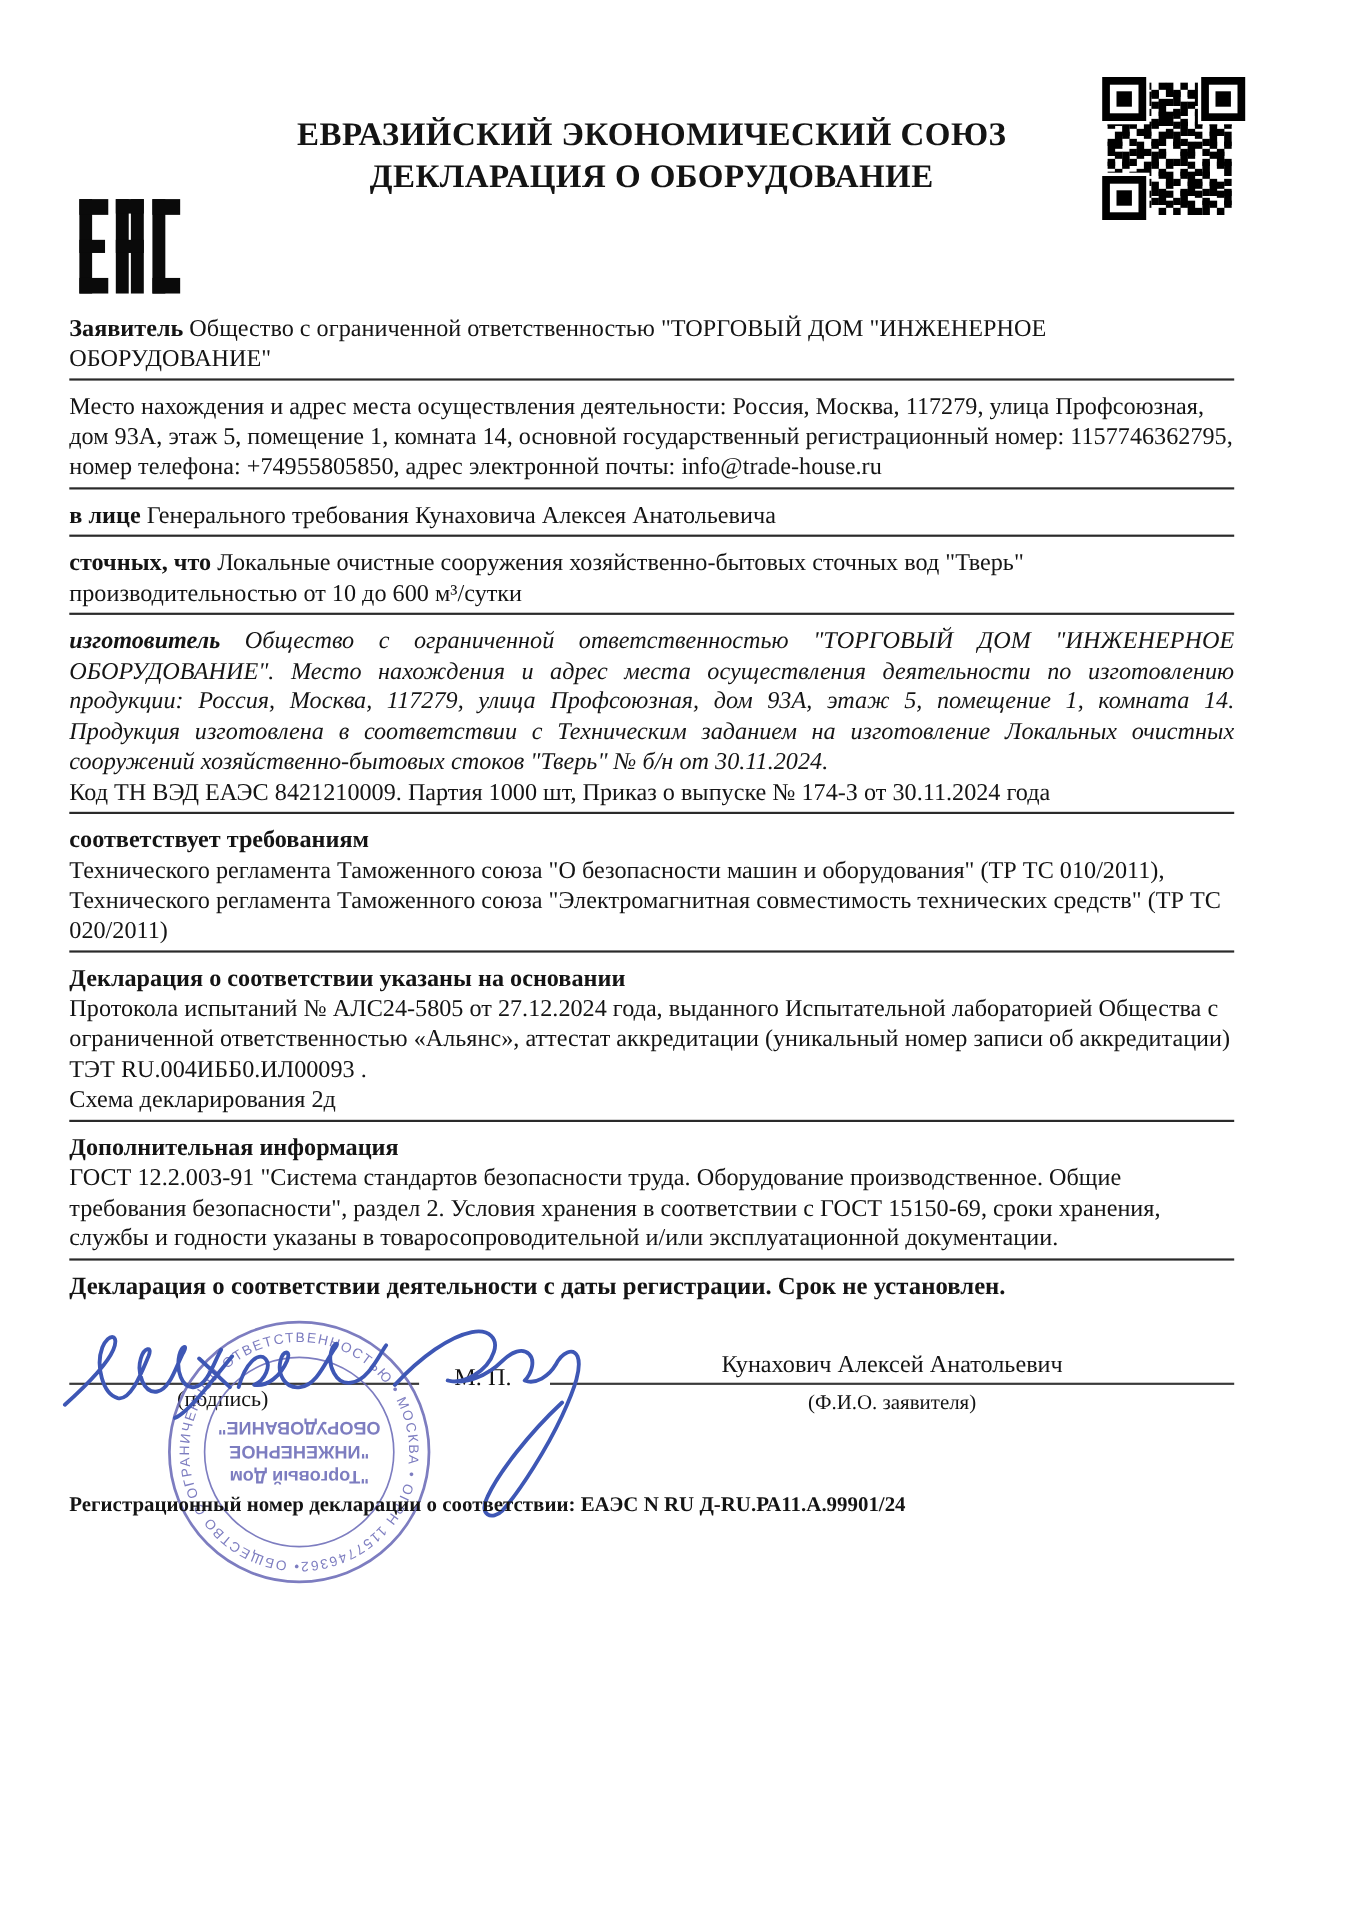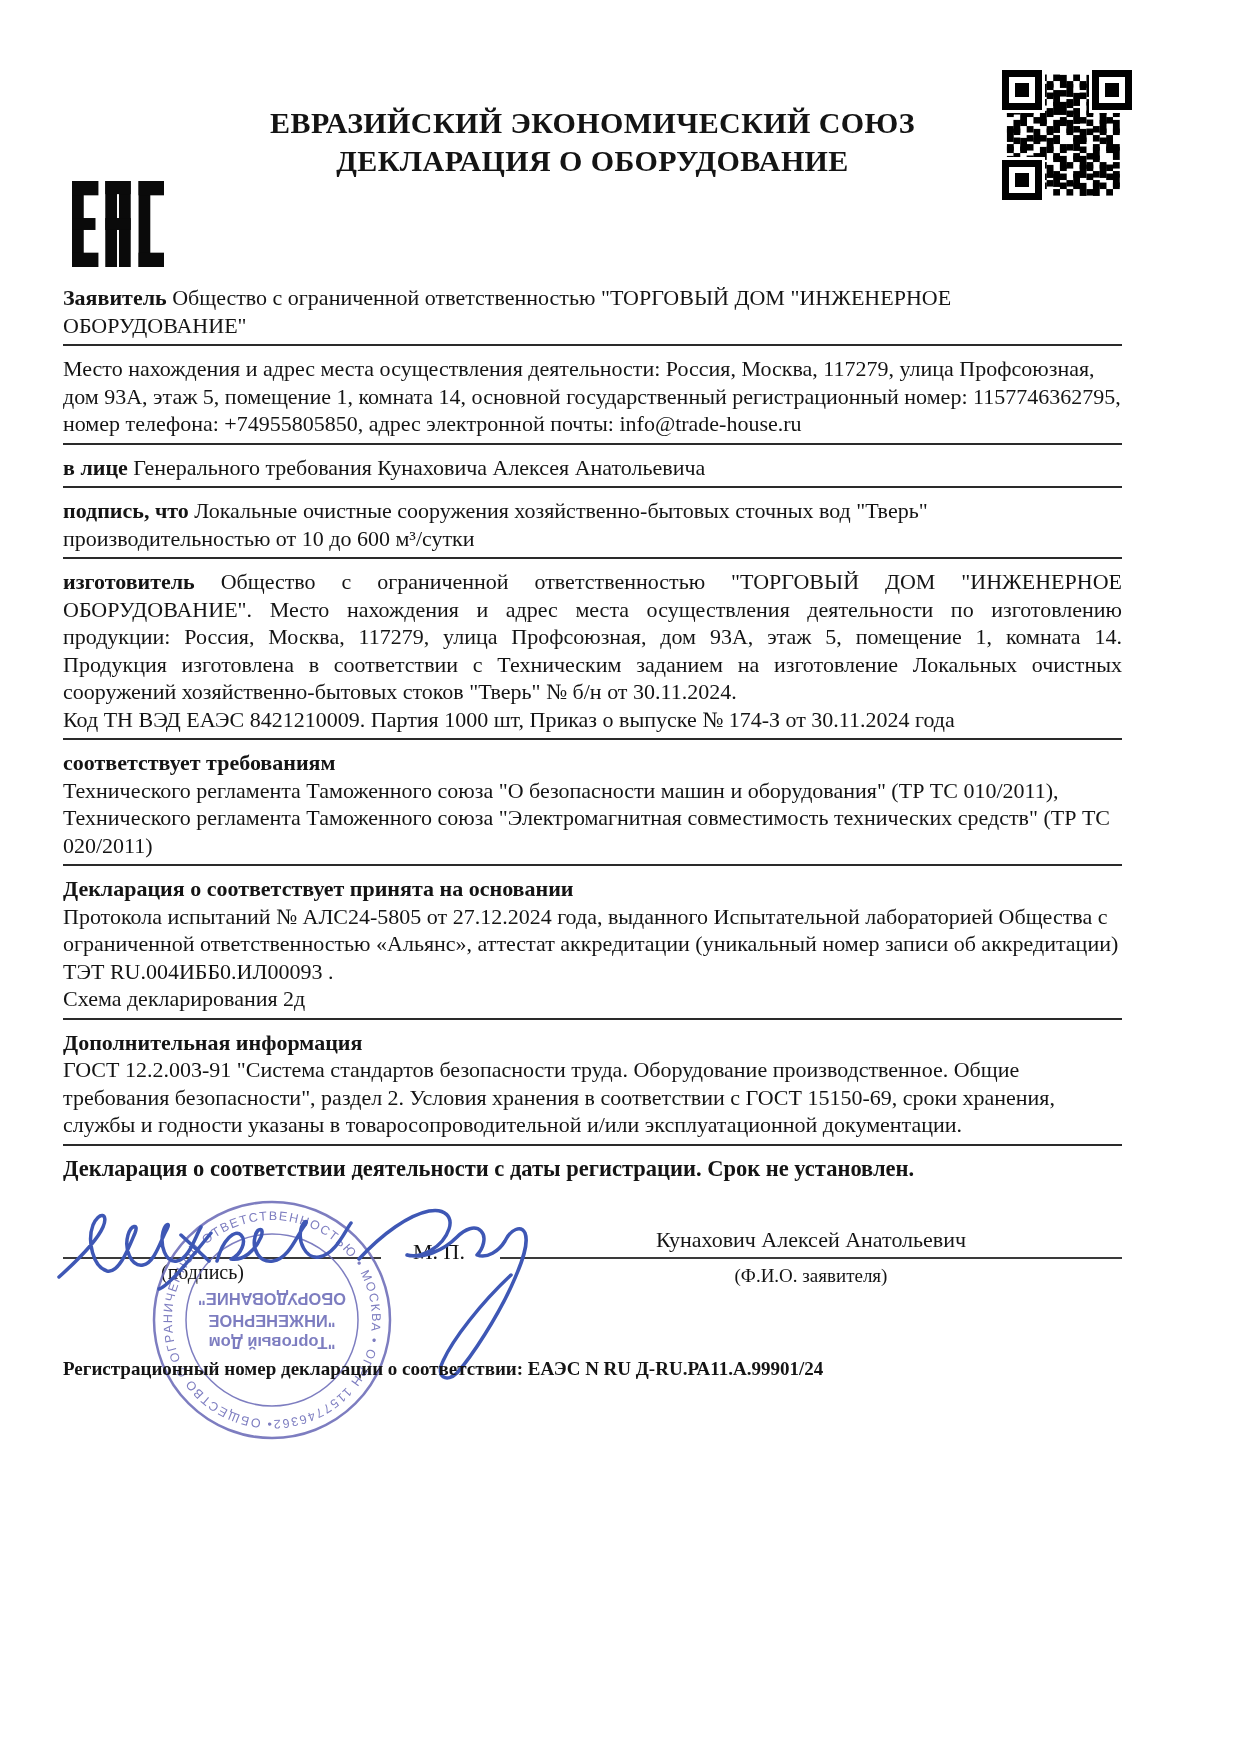--- a/index.html
+++ b/index.html
@@ -16,21 +16,21 @@
   .finder{position:absolute;width:40px;height:40px;border:7px solid #000;background:#fff;
           box-sizing:border-box;box-shadow:0 0 0 3px #fff;display:flex;align-items:center;justify-content:center;}
   .finder::after{content:"";width:14px;height:14px;background:#000;}
   .f-tl{left:0;top:0}.f-tr{right:0;top:0}.f-bl{left:0;bottom:0}
 
   .body{margin-top:104px;}
   .sec{padding-bottom:5px;border-bottom:2px solid #2a2a2a;margin-bottom:9px;}
   p.t,.h{margin:0;font-size:22px;line-height:27.5px;}
   .h{font-weight:bold;}
   .lead{font-weight:bold;}
-  .just{text-align:justify;}
+  .just{text-align:justify;font-style:italic;}
   .gap{margin-top:14px;}
   .validity{margin:4px 0 0;font-weight:bold;font-size:22.5px;line-height:28px;}
 
   .sig-area{position:relative;height:152px;margin-top:12px;}
   .sig-line{position:absolute;left:0;top:62px;width:318px;border-bottom:2px solid #3a3a3a;}
   .sig-caption{position:absolute;left:98px;top:66px;font-size:20px;}
   .mp{position:absolute;left:350px;top:44px;font-size:22px;}
   .name-wrap{position:absolute;left:437px;width:622px;top:32px;text-align:center;
              border-bottom:2px solid #3a3a3a;padding-bottom:4px;font-size:22px;}
   .name-caption{position:absolute;left:437px;width:622px;top:70px;text-align:center;font-size:19px;}
@@ -95,37 +95,37 @@
     <div class="sec">
       <p class="t">Место нахождения и адрес места осуществления деятельности: Россия, Москва, 117279, улица Профсоюзная, дом 93А, этаж 5, помещение 1, комната 14, основной государственный регистрационный номер: 1157746362795, номер телефона: +74955805850, адрес электронной почты: info@trade-house.ru</p>
     </div>
 
     <div class="sec">
       <p class="t"><span class="lead">в лице</span>
         <span>Генерального требования Кунаховича Алексея Анатольевича</span></p>
     </div>
 
     <div class="sec">
-      <p class="t"><span class="lead">подпись, что</span>
+      <p class="t"><span class="lead">сточных, что</span>
         <span>Локальные очистные сооружения хозяйственно-бытовых сточных вод "Тверь" производительностью от 10 до 600 м³/сутки</span></p>
     </div>
 
     <div class="sec">
       <p class="t just"><span class="lead">изготовитель</span>
         <span>Общество с ограниченной ответственностью "ТОРГОВЫЙ ДОМ "ИНЖЕНЕРНОЕ ОБОРУДОВАНИЕ". Место нахождения и адрес места осуществления деятельности по изготовлению продукции: Россия, Москва, 117279, улица Профсоюзная, дом 93А, этаж 5, помещение 1, комната 14. Продукция изготовлена в соответствии с Техническим заданием на изготовление Локальных очистных сооружений хозяйственно-бытовых стоков "Тверь" № б/н от 30.11.2024.</span></p>
       <p class="t">Код ТН ВЭД ЕАЭС 8421210009. Партия 1000 шт, Приказ о выпуске № 174-З от 30.11.2024 года</p>
     </div>
 
     <div class="sec">
       <p class="h">соответствует требованиям</p>
       <p class="t gap">Технического регламента Таможенного союза "О безопасности машин и оборудования" (ТР ТС 010/2011), Технического регламента Таможенного союза "Электромагнитная совместимость технических средств" (ТР ТС 020/2011)</p>
     </div>
 
     <div class="sec">
-      <p class="h">Декларация о соответствует принята на основании</p>
+      <p class="h">Декларация о соответствии указаны на основании</p>
       <p class="t gap">Протокола испытаний № АЛС24-5805 от 27.12.2024 года, выданного Испытательной лабораторией Общества с ограниченной ответственностью «Альянс», аттестат аккредитации (уникальный номер записи об аккредитации)  ТЭТ RU.004ИББ0.ИЛ00093 .</p>
       <p class="t">Схема декларирования 2д</p>
     </div>
 
     <div class="sec">
       <p class="h">Дополнительная информация</p>
       <p class="t gap">ГОСТ 12.2.003-91 "Система стандартов безопасности труда. Оборудование производственное. Общие требования безопасности", раздел 2. Условия хранения в соответствии с ГОСТ 15150-69, сроки хранения, службы и годности указаны в товаросопроводительной и/или эксплуатационной документации.</p>
     </div>
 
     <p class="validity">Декларация о соответствии  деятельности с даты регистрации. Срок не  установлен.</p>

